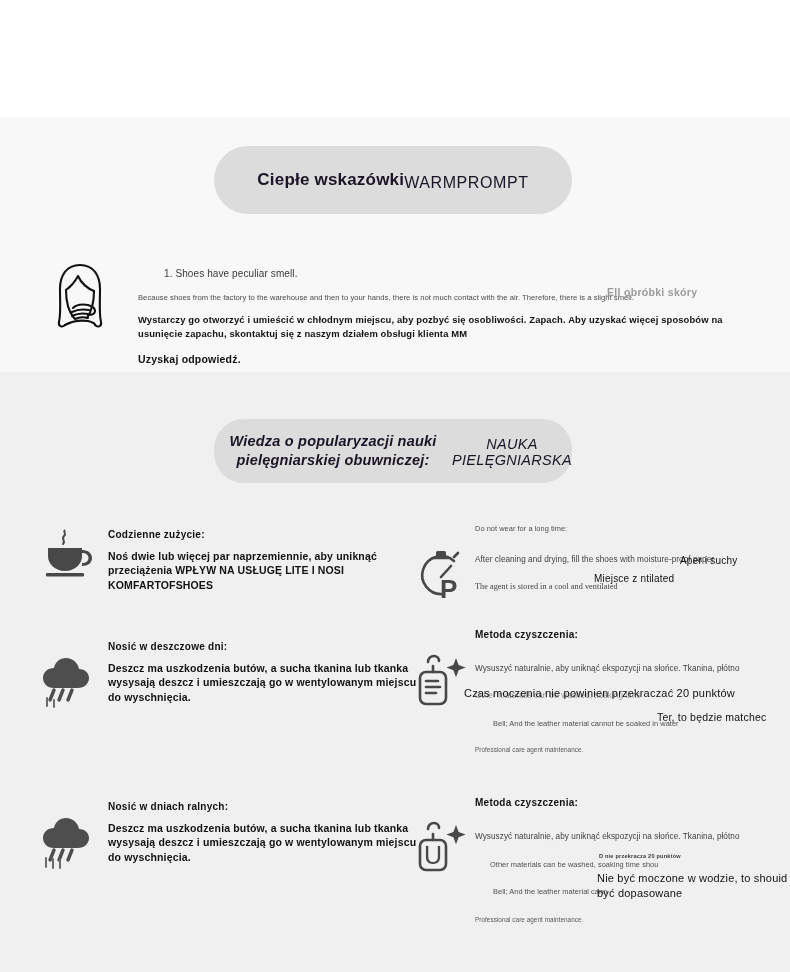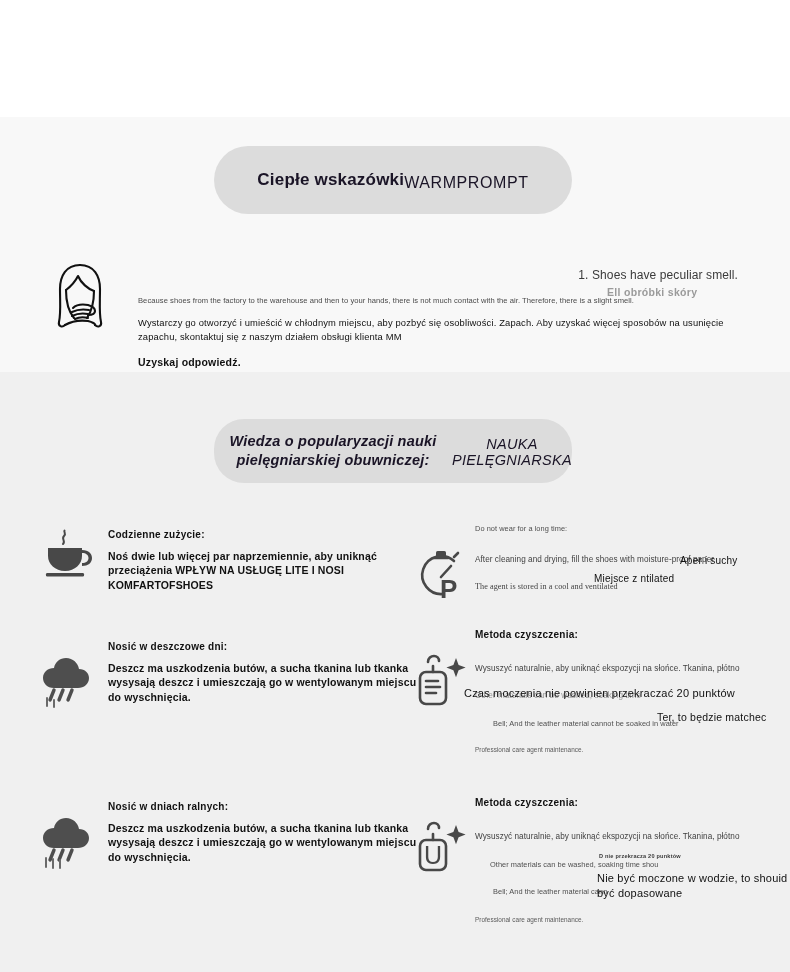--- a/index.html
+++ b/index.html
@@ -37,23 +37,23 @@
   }
   .pill-sub{
     font-size:16px;font-weight:normal;letter-spacing:.6px;margin-top:6px;
   }
   #know-pill .pill-title{font-size:14.5px;font-weight:bold;line-height:1.3;}
   #know-pill .pill-sub{font-size:14.5px;font-weight:normal;margin-top:1px;letter-spacing:.3px;}
 
   
   #smell-icon{position:absolute;left:50px;top:262px;width:60px;height:72px;}
   #smell-block{position:absolute;left:138px;top:268px;width:600px;}
-  .wp-num{font-size:12px;color:#3a3a3a;letter-spacing:.1px;margin-left:26px;text-align:right;}
+  .wp-num{font-size:10px;color:#3a3a3a;letter-spacing:.1px;margin-left:26px;}
   .wp-en{font-size:7.6px;color:#4a4a4a;letter-spacing:.05px;margin-top:14px;margin-left:0px;}
-  .wp-pl{font-size:9.4px;color:#111;font-weight:normal;line-height:1.5;margin-top:11px;letter-spacing:.15px;max-width:590px;}
+  .wp-pl{font-size:9.4px;color:#111;font-weight:bold;line-height:1.5;margin-top:11px;letter-spacing:.15px;max-width:590px;}
   .wp-ans{font-size:10.5px;color:#111;font-weight:bold;margin-top:12px;letter-spacing:.2px;}
 
   #leather-overlay{
     position:absolute;left:607px;top:285px;width:120px;
     font-size:10.5px;font-weight:bold;color:#9a9a9a;line-height:1.35;
     letter-spacing:.3px;
   }
 
   
   .cell{position:absolute;}

